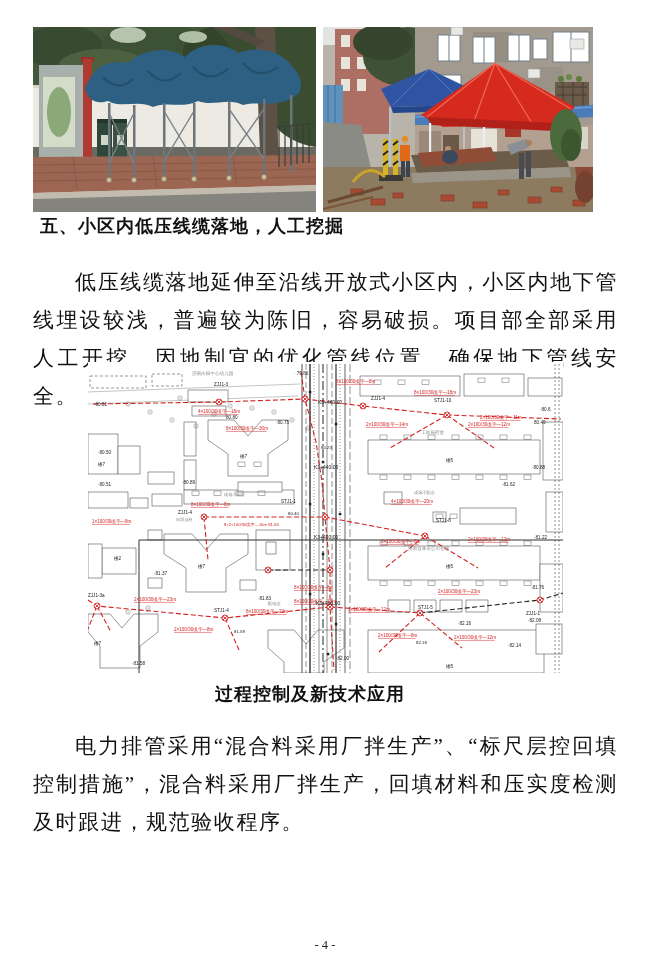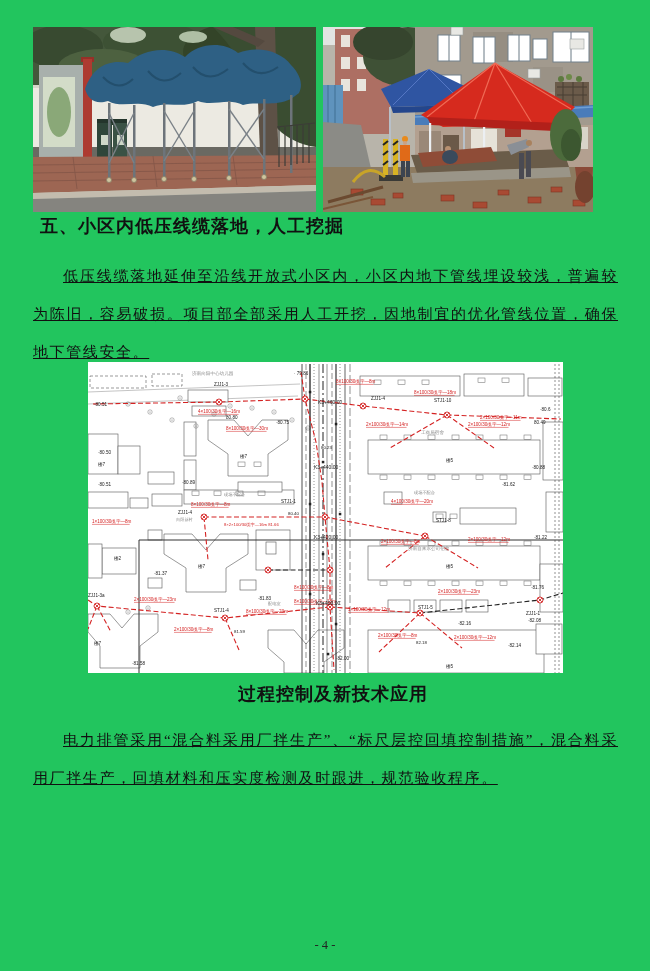--- a/index.html
+++ b/index.html
@@ -1,31 +1,31 @@
 <!DOCTYPE html>
 <html><head>
 <meta charset="utf-8">
 <style>
   html,body{margin:0;padding:0;background:#e8e8e8;}
-  #page{position:relative;width:650px;height:971px;background:#22c55e;margin:0 auto;overflow:hidden;
+  #page{position:relative;width:650px;height:971px;background:#ffffff;margin:0 auto;overflow:hidden;
         font-family:"Liberation Serif","DejaVu Serif",serif;color:#111;}
   .photo{position:absolute;top:27px;overflow:hidden;}
   .photo svg{display:block;}
   #photo-left{left:33px;width:283px;height:185px;}
   #photo-right{left:323px;width:270px;height:185px;}
   #heading{position:absolute;top:214px;left:40px;width:580px;
            font-family:"Liberation Sans","DejaVu Sans",sans-serif;font-weight:bold;
            font-size:18px;letter-spacing:1px;}
-  .para{position:absolute;left:33px;width:585px;font-size:15px;line-height:38px;
-        letter-spacing:1.6px;text-align:justify;text-indent:2em;text-decoration:underline;}
+  .para{position:absolute;left:33px;width:585px;font-size:21px;line-height:38px;
+        letter-spacing:1.6px;text-align:justify;text-indent:2em;}
   #para1{top:242px;}
   #para2{top:706px;}
   #site-plan{position:absolute;left:88px;top:362px;width:475px;height:311px;background:#fff;}
   #caption{position:absolute;top:682px;left:0;width:620px;text-align:center;
-           font-family:"Liberation Sans","DejaVu Sans",sans-serif;font-weight:bold;font-size:18px;letter-spacing:1px;padding-left:23px;}
+           font-family:"Liberation Sans","DejaVu Sans",sans-serif;font-weight:bold;font-size:18px;letter-spacing:1px;}
   #pagenum{position:absolute;top:938px;left:0;width:650px;text-align:center;font-size:12.5px;color:#222;}
 </style>
 </head>
 <body>
 
 <div id="page">
 
   <div class="photo" id="photo-left">
     <svg width="283" height="185" viewBox="0 0 283 185">
       <rect x="0" y="0" width="283" height="185" fill="#c9cfc2"></rect>

